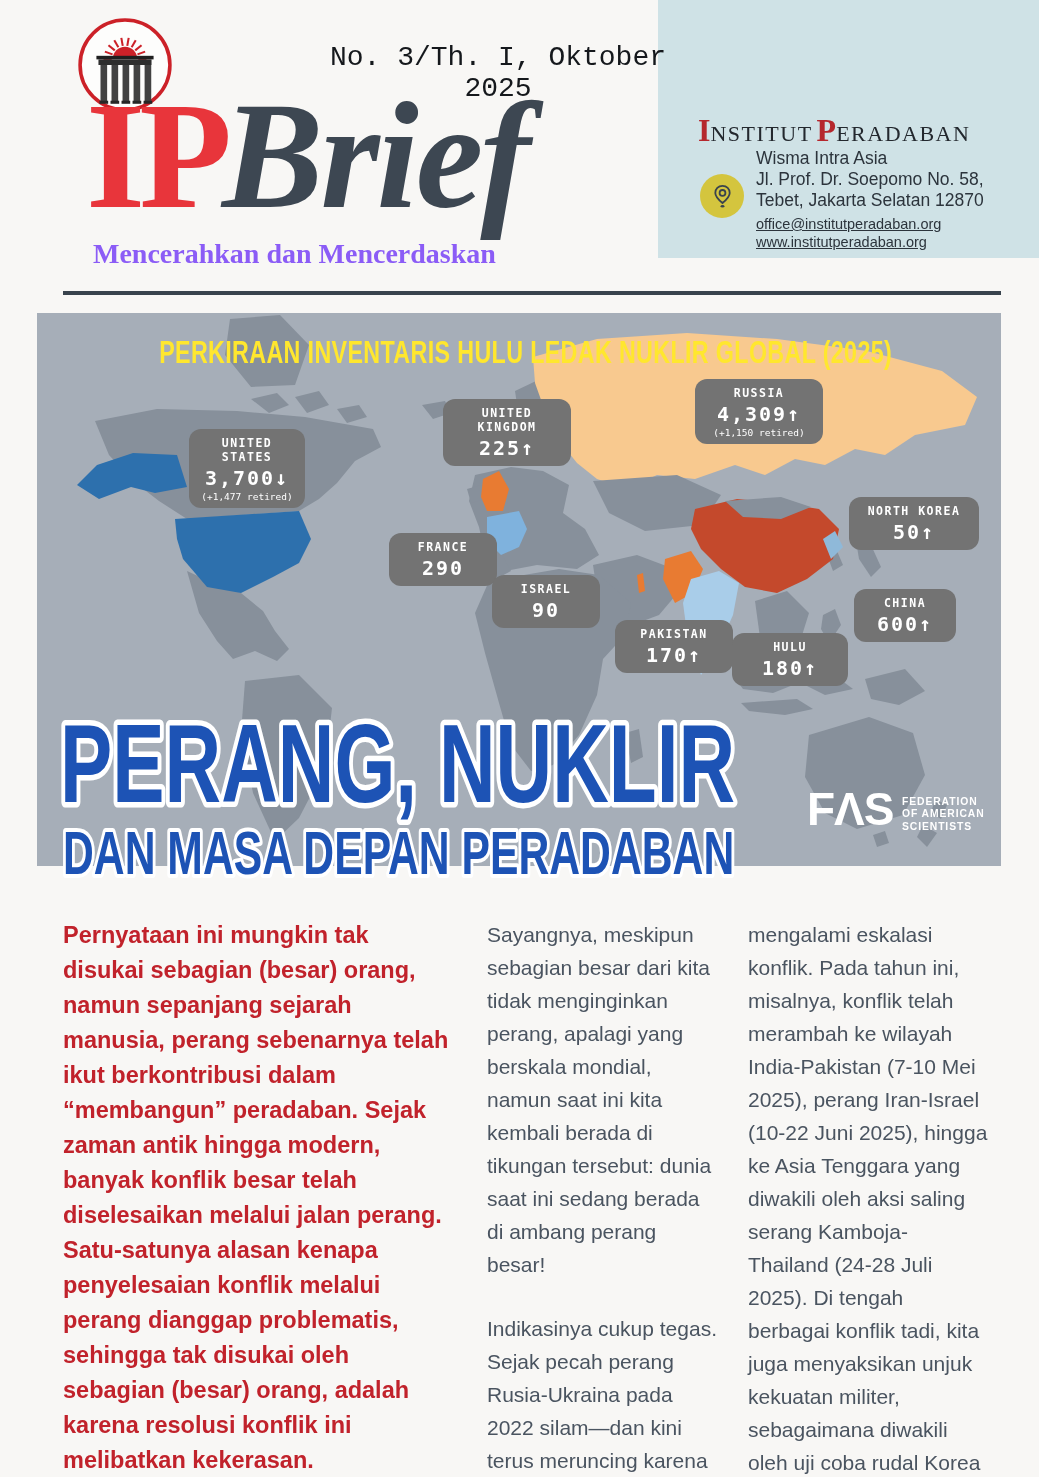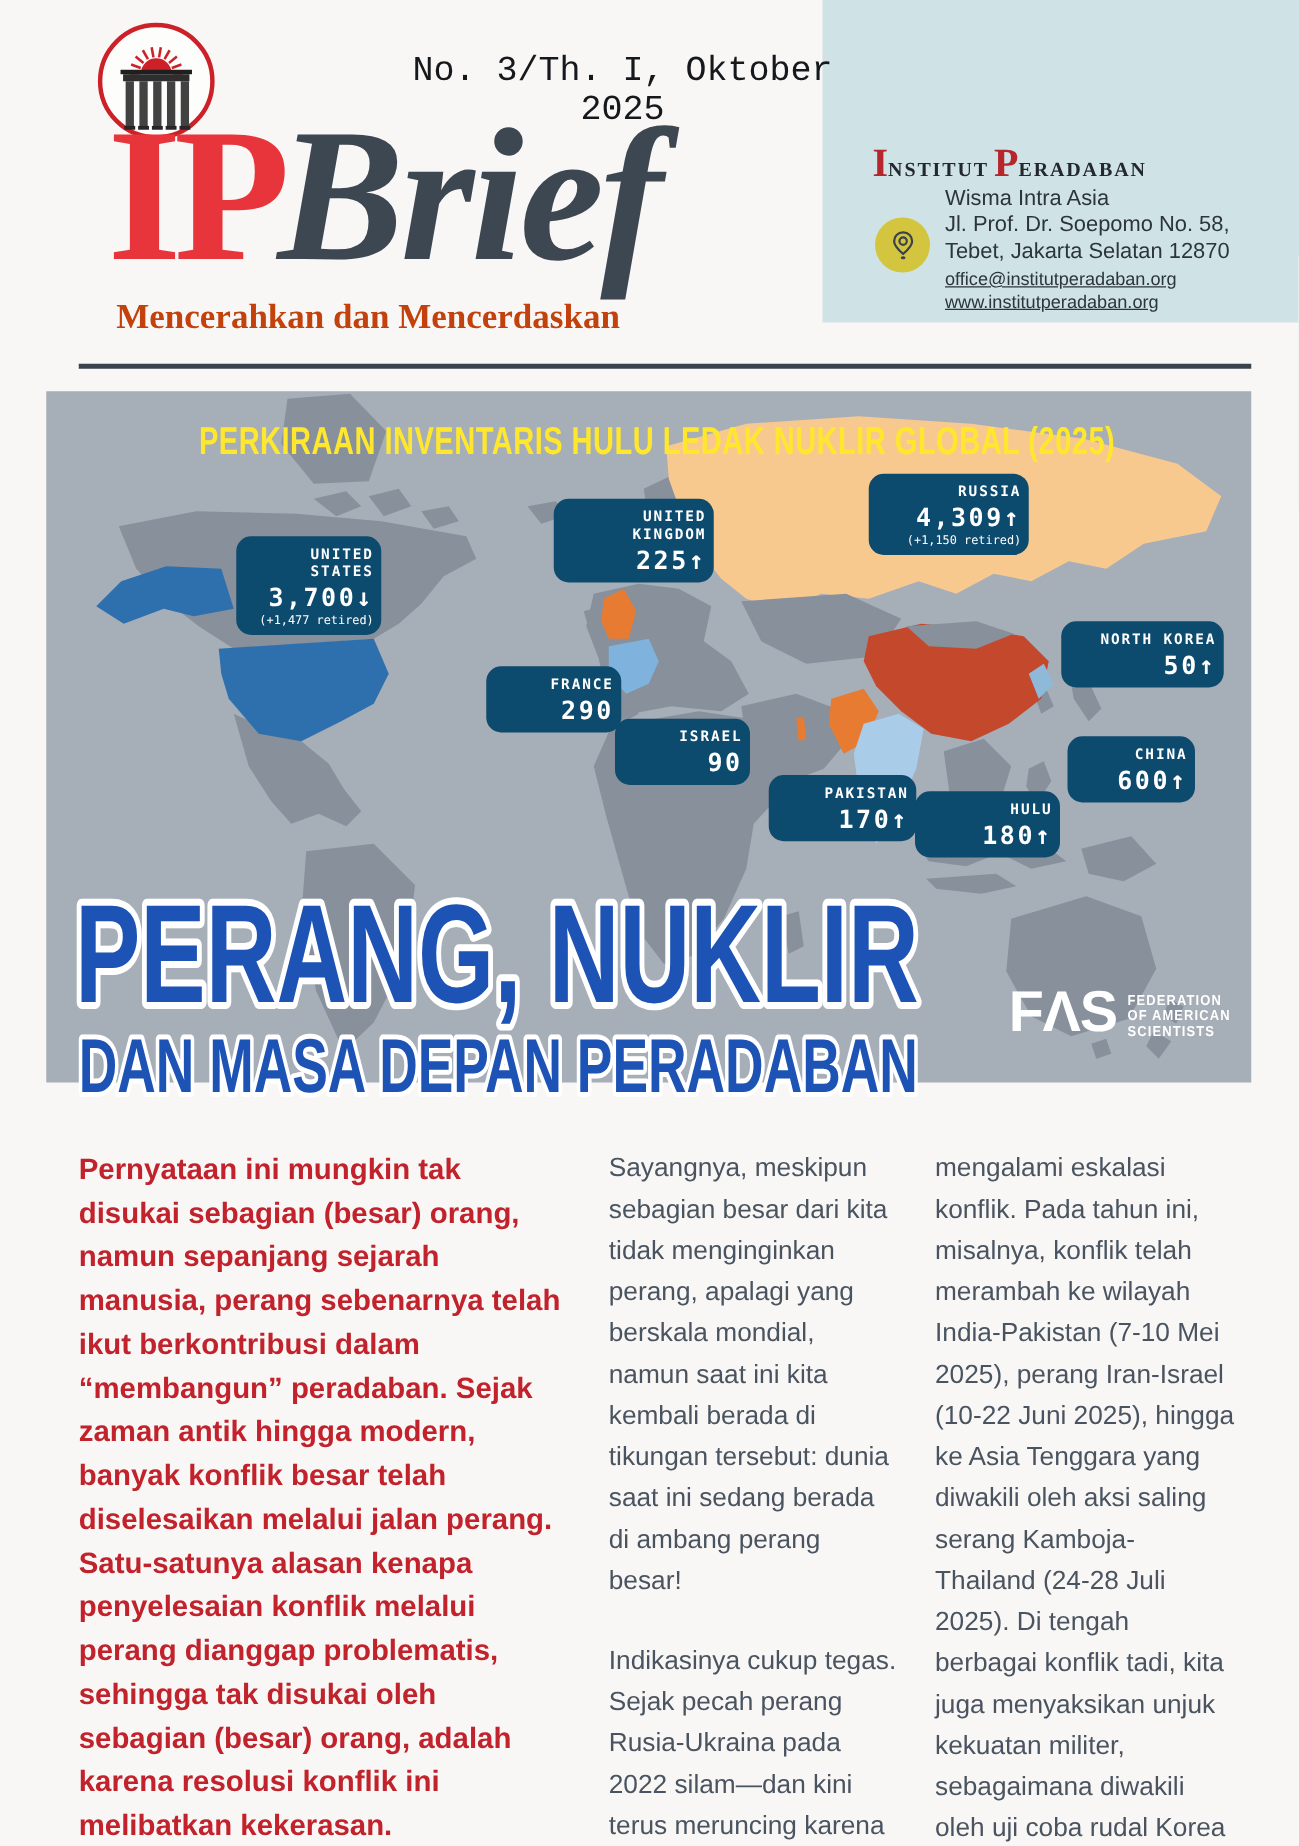--- a/index.html
+++ b/index.html
@@ -3,40 +3,40 @@
 <meta charset="utf-8">
 <style>
   html,body{margin:0;padding:0;}
   body{background:#e9e9e9;font-family:"Liberation Sans",sans-serif;}
   .page{position:relative;width:1039px;height:1477px;margin:0 auto;background:#f8f7f5;overflow:hidden;}
 
   
   .org-box{position:absolute;left:658px;top:0;width:381px;height:258px;background:#cfe2e6;}
   .org-name{position:absolute;left:40px;top:112px;white-space:nowrap;font-family:"Liberation Serif",serif;color:#23282e;}
   .org-name .cap{font-size:32px;font-weight:700;color:#b5272d;}
-  .org-name .sc{font-size:16px;font-weight:700;letter-spacing:1.5px;color:#23282e;}
+  .org-name .sc{font-size:22px;font-weight:400;letter-spacing:1.5px;color:#23282e;}
   .pin-circle{position:absolute;left:42px;top:174px;width:44px;height:44px;border-radius:50%;background:#d4c53e;display:flex;align-items:center;justify-content:center;}
   .org-address{position:absolute;left:98px;top:148px;font-size:17.5px;line-height:21px;color:#2c343c;}
   .org-contact{position:absolute;left:98px;top:215px;font-size:14.5px;line-height:18px;color:#2c343c;text-decoration:underline;}
 
   .logo-circle{position:absolute;left:76px;top:16px;}
   .masthead{position:absolute;left:86px;top:80px;white-space:nowrap;line-height:1;font-family:"Liberation Serif",serif;}
   .masthead .ip{font-size:152px;font-weight:700;color:#e8353b;letter-spacing:-6px;}
   .masthead .brief{font-size:152px;font-weight:700;font-style:italic;color:#3d4752;margin-left:-4px;letter-spacing:-3px;}
-  .tagline{position:absolute;left:93px;top:238px;font-family:"Liberation Serif",serif;font-weight:700;font-size:28px;color:#c2410c;}
+  .tagline{position:absolute;left:93px;top:238px;font-family:"Liberation Serif",serif;font-weight:700;font-size:28px;color:#8b5cf6;}
   .issue{position:absolute;left:318px;top:42px;width:360px;text-align:center;font-size:28px;color:#15181c;font-family:Liberation Mono, monospace;}
   .rule{position:absolute;left:63px;top:291px;width:938px;height:4px;background:#39434d;}
 
   
   .map{position:absolute;left:37px;top:313px;width:964px;height:553px;background:#a6aeb8;overflow:hidden;}
   .map svg.world{position:absolute;left:0;top:0;}
   .map-title{position:absolute;left:0;right:0;top:22px;text-align:center;}
   .map-title span{display:inline-block;transform:scaleX(0.75);white-space:nowrap;font-size:31px;font-weight:bold;color:#ffe72e;letter-spacing:0.5px;}
 
-  .callout{position:absolute;background:#0c4a6e;color:#fff;border-radius:12px;text-align:right;padding:7px 6px 6px;font-family:"DejaVu Sans Mono",monospace;}
+  .callout{position:absolute;background:#737373;color:#fff;border-radius:12px;text-align:center;padding:7px 6px 6px;font-family:"DejaVu Sans Mono",monospace;}
   .callout::after{content:"";position:absolute;width:16px;height:16px;background:#57616d;transform:rotate(45deg);z-index:-1;}
   .c-name{font-size:11.5px;font-weight:bold;letter-spacing:1.5px;}
   .c-value{font-size:20px;font-weight:bold;letter-spacing:2px;margin-top:2px;}
   .c-note{font-size:9.5px;margin-top:1px;}
   .c-note:empty{display:none;}
   .co-us{left:152px;top:116px;width:104px;}  .co-us::after{bottom:-7px;left:44px;}
   .co-uk{left:406px;top:86px;width:116px;}   .co-uk::after{bottom:-7px;left:46px;}
   .co-ru{left:658px;top:66px;width:116px;}   .co-ru::after{bottom:-7px;left:34px;}
   .co-nk{left:812px;top:184px;width:118px;}  .co-nk::after{bottom:-7px;left:10px;}
   .co-fr{left:352px;top:220px;width:96px;}   .co-fr::after{top:-6px;right:12px;}

